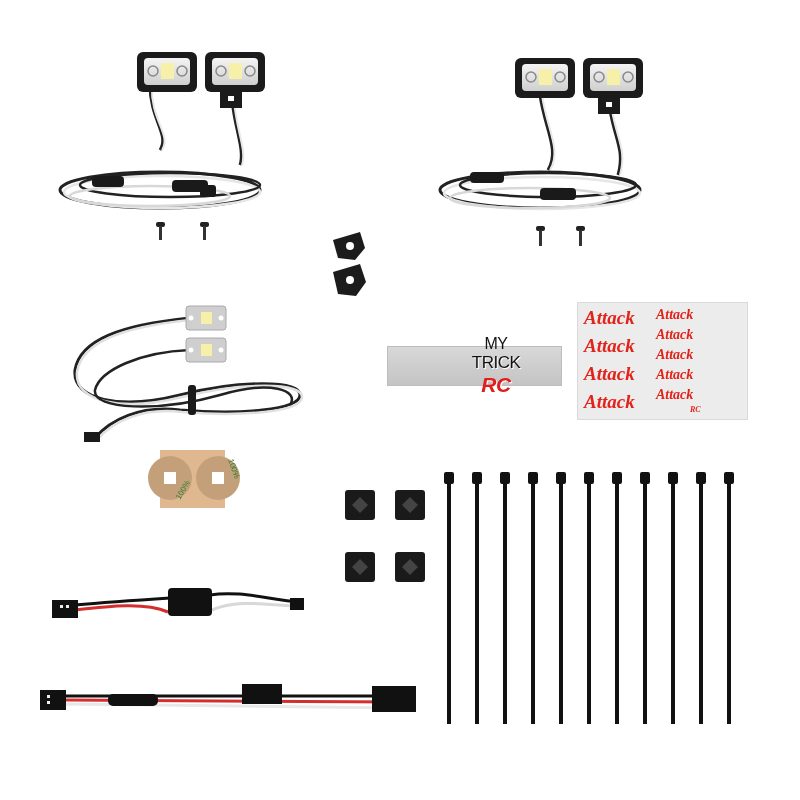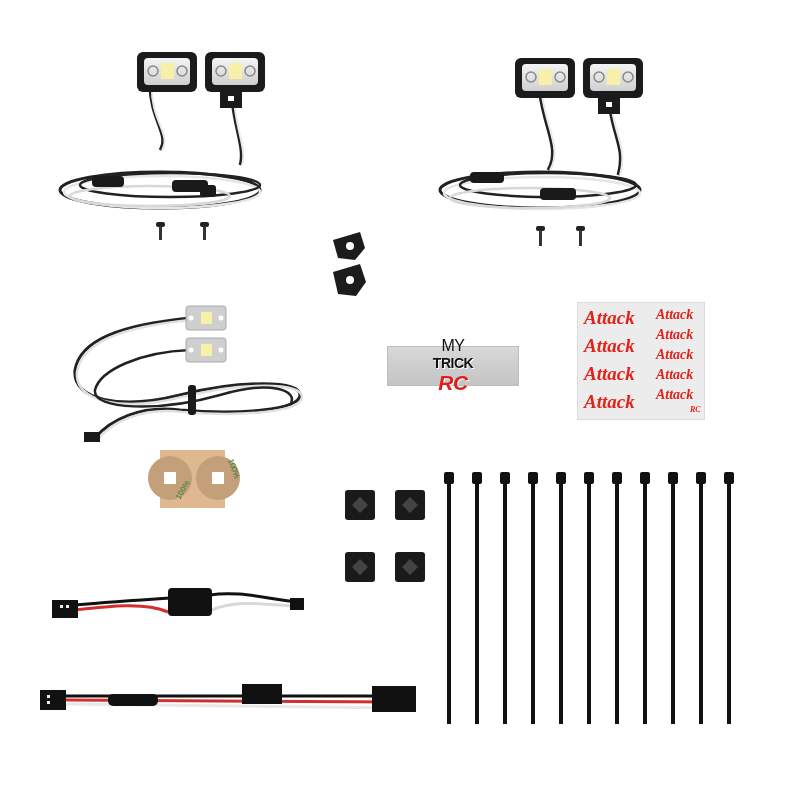--- a/index.html
+++ b/index.html
@@ -1,21 +1,21 @@
 <!DOCTYPE html>
 <html><head>
 <meta charset="utf-8">
 <style>
   html,body{margin:0;padding:0;background:#ffffff;}
   body{width:800px;height:800px;position:relative;overflow:hidden;font-family:"Liberation Sans",sans-serif;}
-  .abs{position:absolute;}
+  .abs{position:absolute;padding-left:43px;}
   svg{position:absolute;left:0;top:0;}
   .logo{left:387px;top:346px;width:130px;height:38px;background:linear-gradient(#d8d8d8,#c4c4c4);border:1px solid #bdbdbd;display:flex;align-items:center;justify-content:center;font-weight:bold;font-size:17px;letter-spacing:-0.5px;flex-direction:column;}
   .logo .my{color:#111;font-weight:normal;font-size:16px;}
-  .logo .trick{color:#111;font-weight:700;font-size:14px;text-shadow:1px 1px 0 #fff;}
+  .logo .trick{color:#111;font-weight:400;font-size:17px;text-shadow:1px 1px 0 #fff;}
   .logo .rc{color:#e01e1e;font-style:italic;font-weight:900;font-size:21px;text-shadow:1px 1px 0 #fff;}
   .decal{left:577px;top:302px;width:126px;height:116px;background:#ececec;border:1px solid #dadada;}
   .decal span{position:absolute;color:#e2231a;font-family:"Liberation Serif",serif;font-style:italic;font-weight:bold;}
   .decal .big{font-size:19px;}
   .decal .small{font-size:14px;}
   .decal .rcmark{font-size:8px;left:112px;top:102px;}
 </style>
 </head>
 <body>
 

